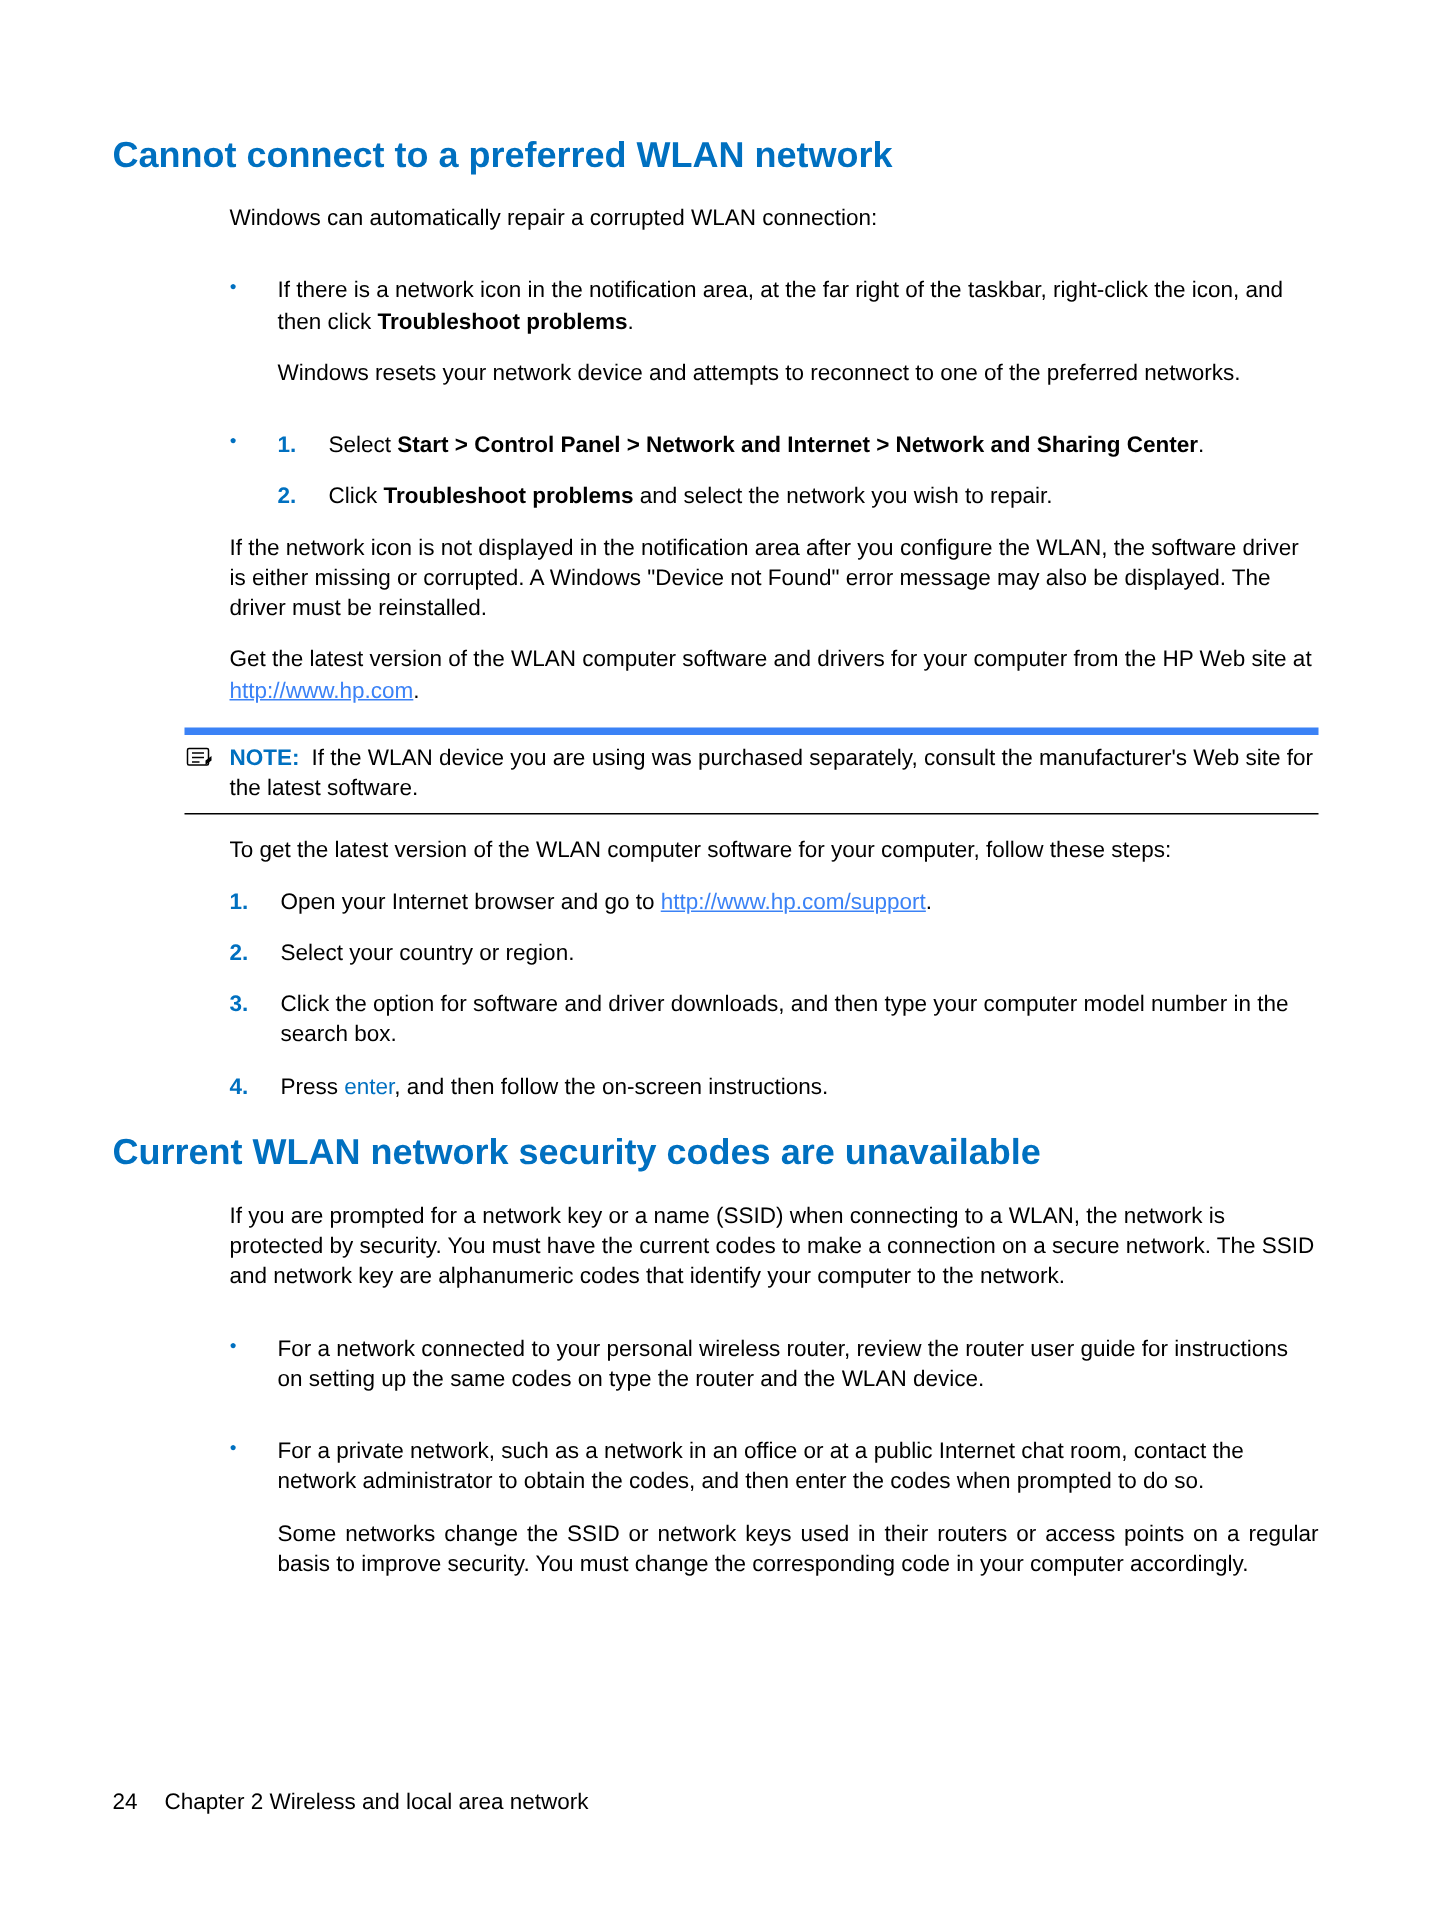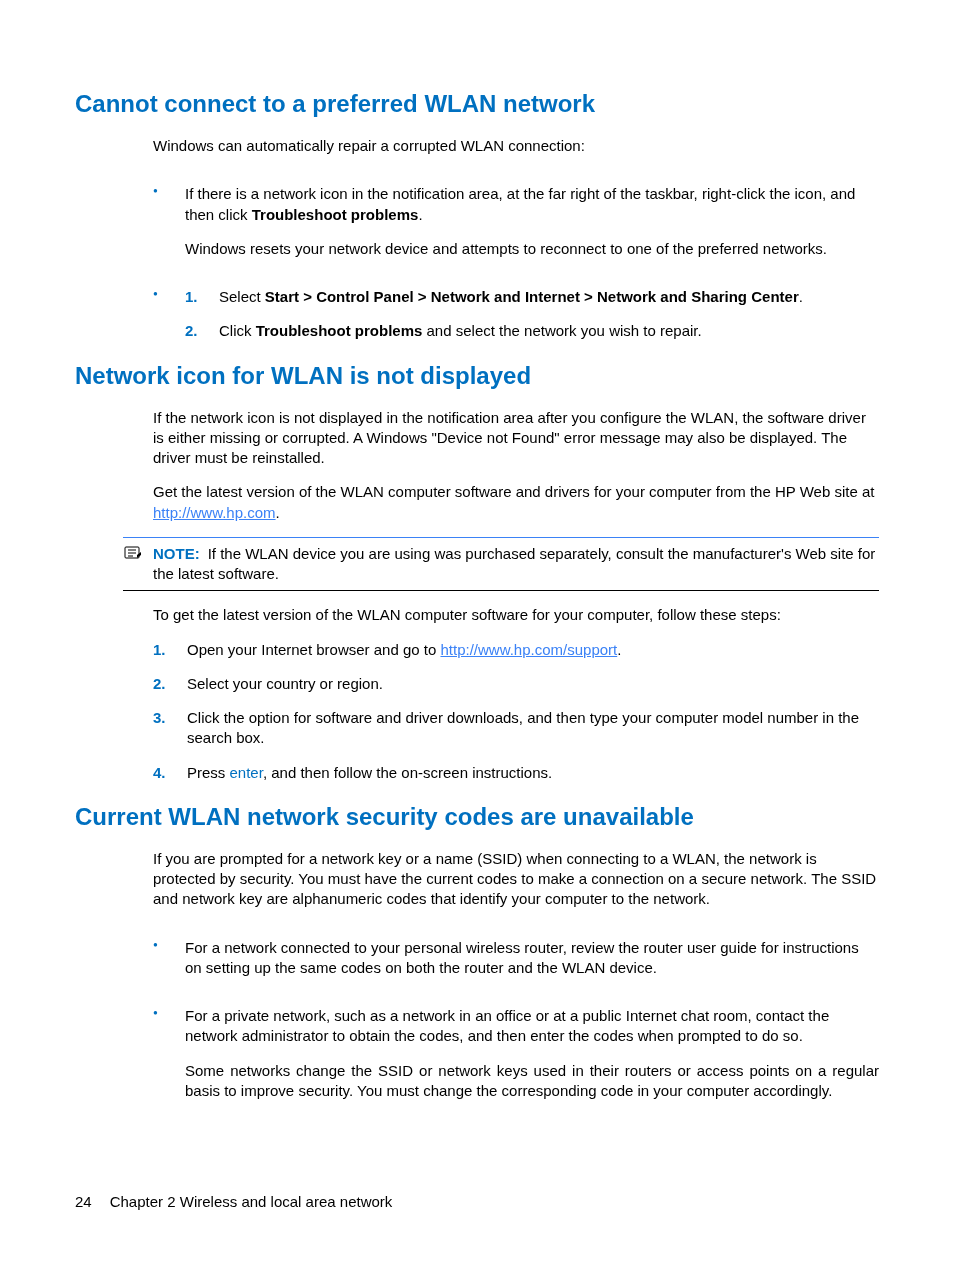--- a/index.html
+++ b/index.html
@@ -79,21 +79,21 @@
     margin-left: 78px;
   }
   .bold { font-weight: bold; }
   a.link, .link {
     color: #3b82f6;
     text-decoration: underline;
   }
   .blue-text { color: #0070c0; text-align: right; }
   .note-box {
     margin-left: 48px;
-    border-top: 1px solid #3b82f6;
+    border-top: 5px solid #3b82f6;
     border-bottom: 1px solid #000;
     padding: 6px 0 6px 0;
     margin-bottom: 14px;
     line-height: 1.35;
   }
   .note-row {
     display: flex;
     align-items: flex-start;
   }
   .note-icon {
@@ -135,21 +135,20 @@
         <li>
           <span>Select </span><span class="bold">Start &gt; Control Panel &gt; Network and Internet &gt; Network and Sharing Center</span><span>.</span>
         </li>
         <li>
           <span>Click </span><span class="bold">Troubleshoot problems</span><span> and select the network you wish to repair.</span>
         </li>
       </ol>
     </li>
   </ul>
 
-  <h2 class="section-heading mt">Network icon for WLAN is not displayed</h2>
 
   <p class="body-indent">If the network icon is not displayed in the notification area after you configure the WLAN, the software driver is either missing or corrupted. A Windows "Device not Found" error message may also be displayed. The driver must be reinstalled.</p>
 
   <p class="body-indent">
     <span>Get the latest version of the WLAN computer software and drivers for your computer from the HP Web site at </span><a class="link">http://www.hp.com</a><span>.</span>
   </p>
 
   <div class="note-box">
     <div class="note-row">
       <div class="note-icon">
@@ -178,21 +177,21 @@
     <li>
       <span>Press </span><span class="blue-text">enter</span><span>, and then follow the on-screen instructions.</span>
     </li>
   </ol>
 
   <h2 class="section-heading mt">Current WLAN network security codes are unavailable</h2>
 
   <p class="body-indent">If you are prompted for a network key or a name (SSID) when connecting to a WLAN, the network is protected by security. You must have the current codes to make a connection on a secure network. The SSID and network key are alphanumeric codes that identify your computer to the network.</p>
 
   <ul class="bullet-list">
-    <li>For a network connected to your personal wireless router, review the router user guide for instructions on setting up the same codes on both the router and the WLAN device.</li>
+    <li>For a network connected to your personal wireless router, review the router user guide for instructions on setting up the same codes on type the router and the WLAN device.</li>
     <li>
       <span>For a private network, such as a network in an office or at a public Internet chat room, contact the network administrator to obtain the codes, and then enter the codes when prompted to do so.</span>
       <p class="sub-para" style="text-align:justify;">Some networks change the SSID or network keys used in their routers or access points on a regular basis to improve security. You must change the corresponding code in your computer accordingly.</p>
     </li>
   </ul>
 
 </div>
 
 <div class="footer">
   <span class="pn">24</span><span>Chapter 2   Wireless and local area network</span>

